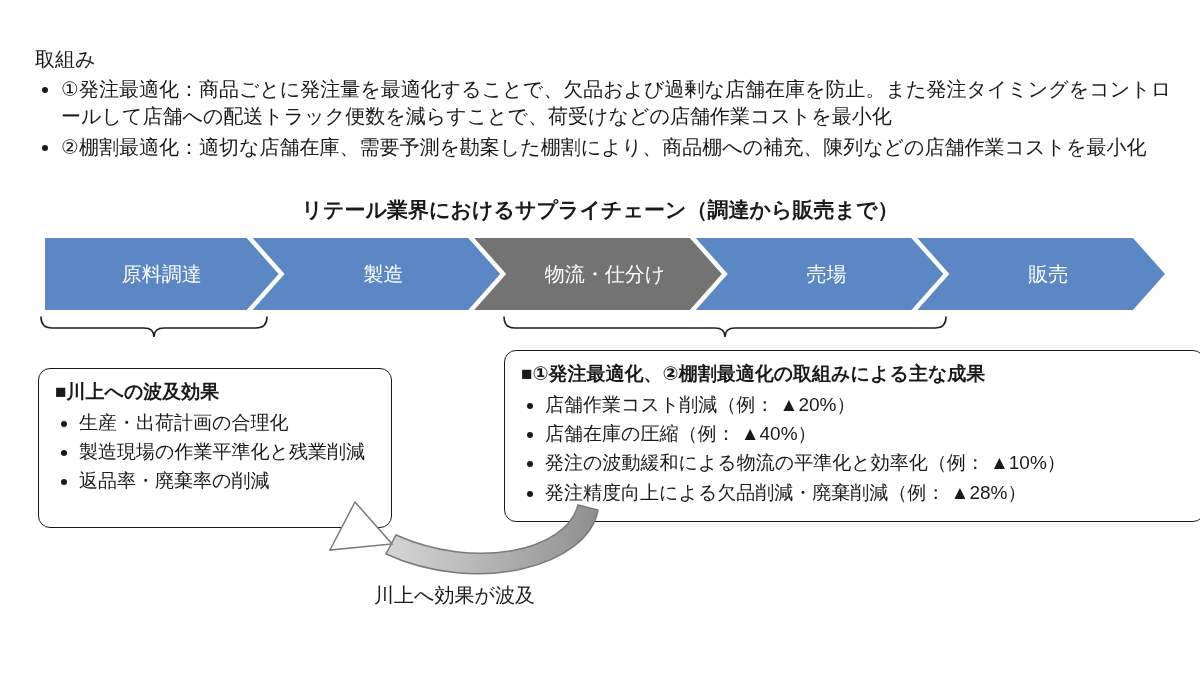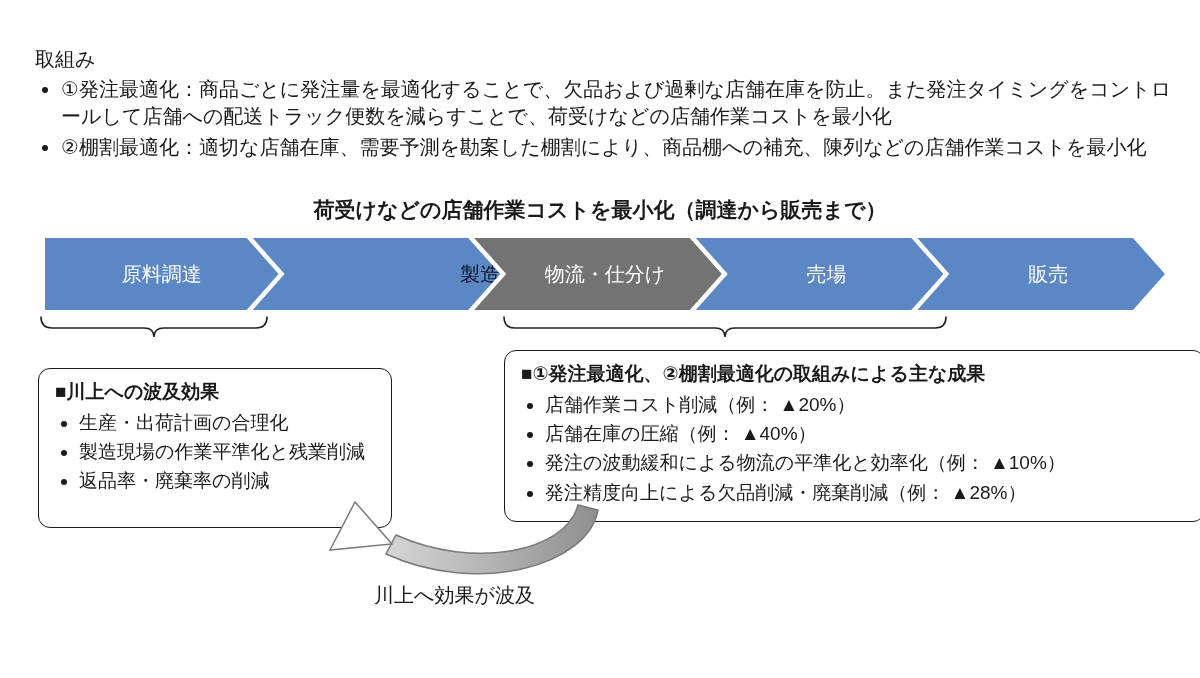--- a/index.html
+++ b/index.html
@@ -123,27 +123,27 @@
 <div id="page">
 
   <div class="top-block">
     <div class="top-title">取組み</div>
     <ul class="top-bullets">
       <li>①発注最適化：商品ごとに発注量を最適化することで、欠品および過剰な店舗在庫を防止。また発注タイミングをコントロールして店舗への配送トラック便数を減らすことで、荷受けなどの店舗作業コストを最小化</li>
       <li>②棚割最適化：適切な店舗在庫、需要予測を勘案した棚割により、商品棚への補充、陳列などの店舗作業コストを最小化</li>
     </ul>
   </div>
 
-  <div class="diagram-title">荷受けなどの店舗作業コストを最小化（調達から販売まで）</div>
+  <div class="diagram-title">リテール業界におけるサプライチェーン（調達から販売まで）</div>
 
   <div class="chevron-flow">
     <div class="chevron first" style="background: rgb(91, 135, 196); color: #ffffff;">
       <span>原料調達</span>
     </div>
-    <div class="chevron" style="background: rgb(91, 135, 196); color: #0f172a; justify-content: flex-end;">
+    <div class="chevron" style="background: rgb(91, 135, 196); color: #ffffff;">
       <span>製造</span>
     </div>
     <div class="chevron" style="background: #737373; color: rgb(255, 255, 255);">
       <span>物流・仕分け</span>
     </div>
     <div class="chevron" style="background: rgb(91, 135, 196); color: rgb(255, 255, 255);">
       <span>売場</span>
     </div>
     <div class="chevron" style="background: rgb(91, 135, 196); color: #ffffff;">
       <span>販売</span>

